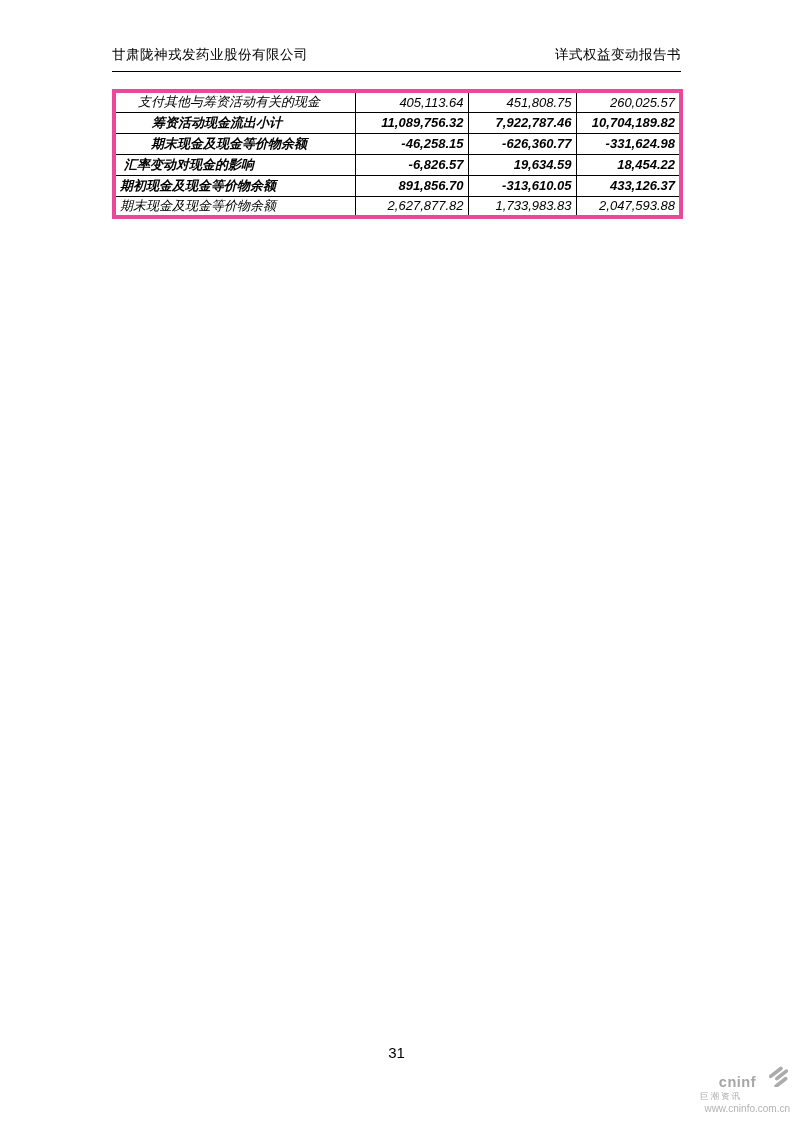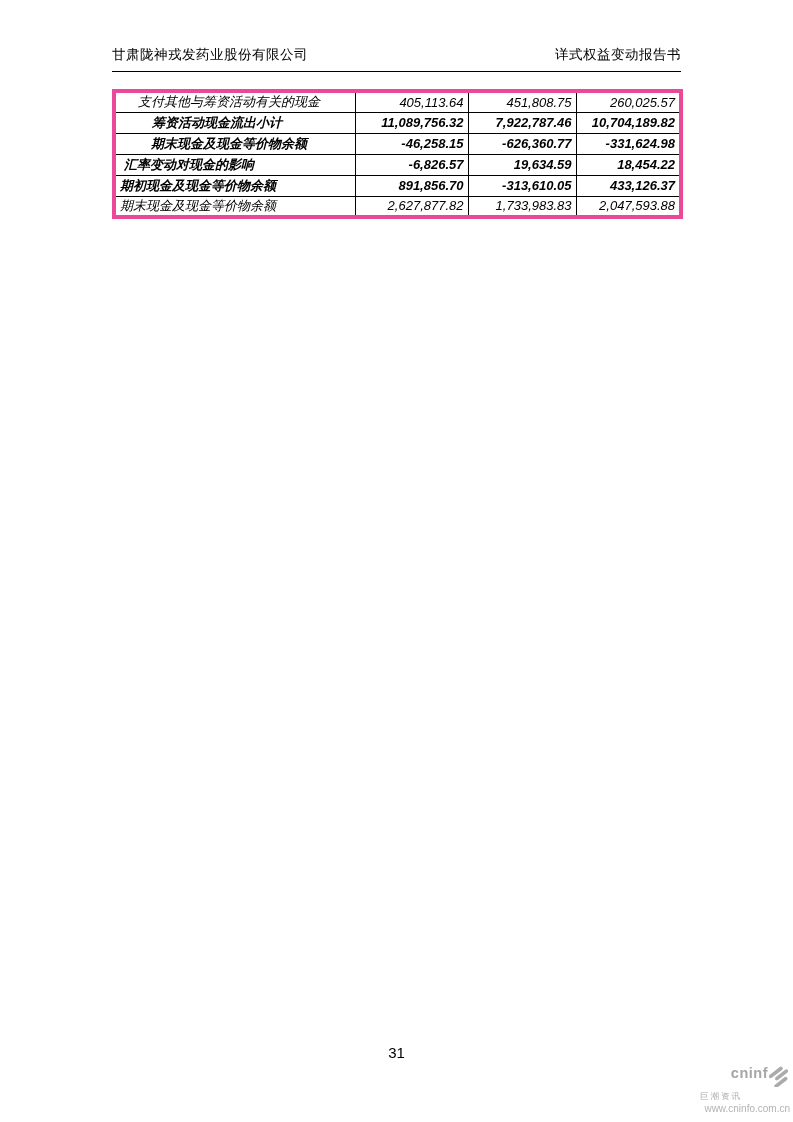--- a/index.html
+++ b/index.html
@@ -73,23 +73,23 @@
   }
   .cninfo-logo {
     position: absolute;
     top: 1066px;
     right: 3px;
     width: 90px;
     line-height: 1.1;
   }
   .logo-row1 {
     display: flex;
-    align-items: flex-start;
+    align-items: flex-end;
     justify-content: flex-end;
-    gap: 1px;
+    gap: 13px;
   }
   .logo-brand {
     font-family: "Liberation Sans", "DejaVu Sans", sans-serif;
     font-weight: bold;
     font-size: 14.5px;
     color: #a6a6a6;
     letter-spacing: 0.5px;
   }
   .logo-cn {
     font-family: "Liberation Sans", "DejaVu Sans", sans-serif;

